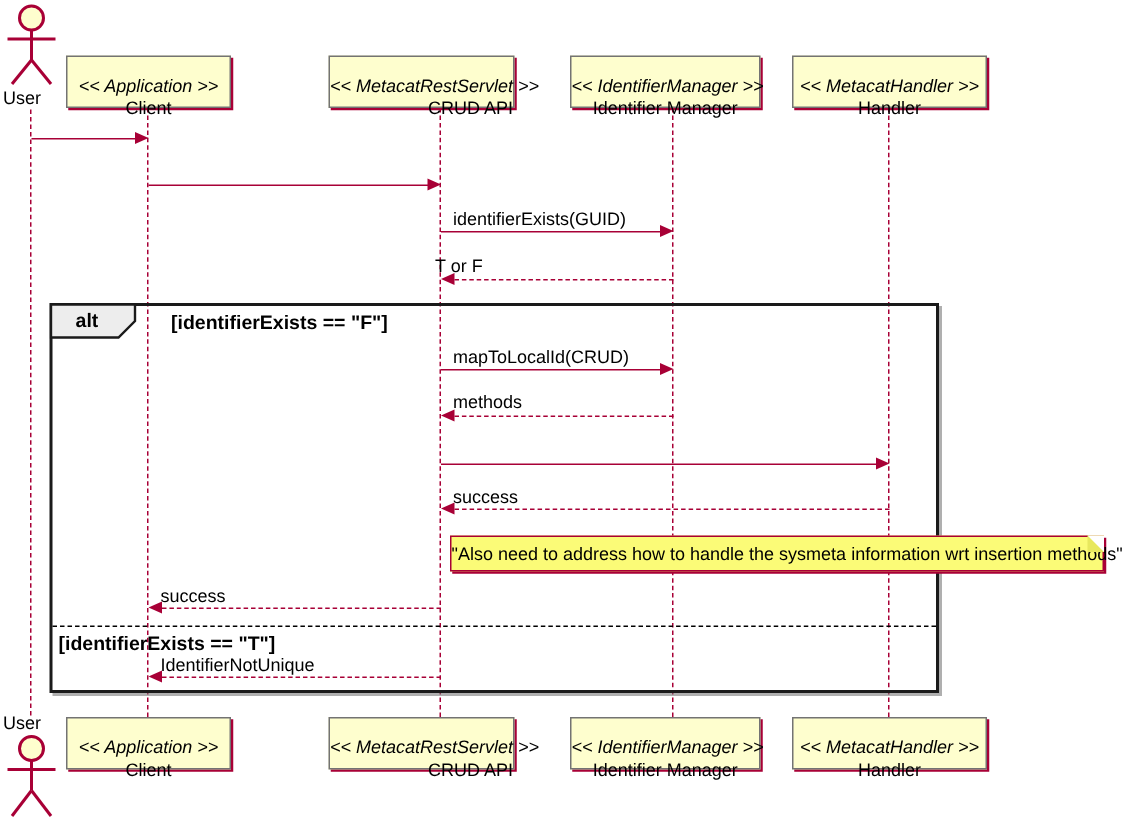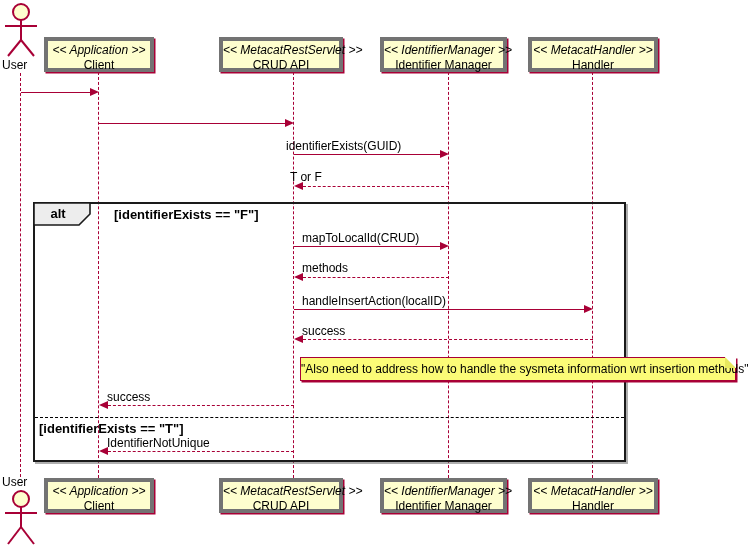--- a/index.html
+++ b/index.html
@@ -14,27 +14,27 @@
   .lifeline { position:absolute; width:0; border-left:1px dashed #A80036; }
   #ll-user    { left:20px;  top:73px; height:404px; }
   #ll-client  { left:98px;  top:72px; height:406px; }
   #ll-crud    { left:293px; top:72px; height:406px; }
   #ll-im      { left:448px; top:72px; height:406px; }
   #ll-handler { left:592px; top:72px; height:406px; }
 
   
   .pbox {
     position:absolute; height:35px; background:#FEFECE;
-    border:4px solid #737373; box-shadow:1.5px 1.5px 0 #A80036;
-    text-align:center; padding-top:2px; z-index:5;
+    border:1px solid #737373; box-shadow:1.5px 1.5px 0 #A80036;
+    text-align:center; padding-top:12px; z-index:5;
   }
   .pbox .stereo { font-style:italic; font-size:12px; line-height:15px; white-space:nowrap; }
   .pbox .pname  { font-size:12px; line-height:14px; white-space:nowrap; }
   #p1t, #p1b { left:44px;  width:110px; }
-  #p2t, #p2b { left:219px; width:124px; }
+  #p2t, #p2b { left:219px; width:124px;text-align:right; }
   #p3t, #p3b { left:380px; width:127px; }
   #p4t, #p4b { left:528px; width:130px; }
   #p1t,#p2t,#p3t,#p4t { top:37px; }
   #p1b,#p2b,#p3b,#p4b { top:478px; }
 
   
   .actor-wrap { position:absolute; z-index:5; }
   #actor-top    { left:2px; top:2px; }
   #actor-bottom { left:2px; top:476px; }
   .actor-label { width:38px; text-align:left; font-size:12px; line-height:12px; }
@@ -51,21 +51,21 @@
   .ah.r { border-left:9px solid #A80036; }
   .ah.l { border-right:9px solid #A80036; }
 
   #m1-line  { left:21px;  top:92px;  width:70px; }
   #m1-ah    { left:90px;  top:88px; }
 
   #m2-label { left:107px; top:109px; }
   #m2-line  { left:99px;  top:123px; width:187px; }
   #m2-ah    { left:285px; top:119px; }
 
-  #m3-label { left:286px; top:140px; }
+  #m3-label { left:302px; top:140px; }
   #m3-line  { left:294px; top:154px; width:146px; }
   #m3-ah    { left:440px; top:150px; }
 
   #m4-label { left:290px; top:171px; }
   #m4-line  { left:303px; top:186px; width:146px; }
   #m4-ah    { left:294px; top:182px; }
 
   #m5-label { left:302px; top:232px; }
   #m5-line  { left:294px; top:246px; width:146px; }
   #m5-ah    { left:440px; top:242px; }
@@ -155,21 +155,20 @@
   <div class="ah l" id="m4-ah"></div>
 
   <div class="mlabel" id="m5-label">mapToLocalId(CRUD)</div>
   <div class="mline" id="m5-line"></div>
   <div class="ah r" id="m5-ah"></div>
 
   <div class="mlabel" id="m6-label">methods</div>
   <div class="mline dashed" id="m6-line"></div>
   <div class="ah l" id="m6-ah"></div>
 
-  <div class="mlabel" id="m7-label">handleInsertAction(localID)</div>
   <div class="mline" id="m7-line"></div>
   <div class="ah r" id="m7-ah"></div>
 
   <div class="mlabel" id="m8-label">success</div>
   <div class="mline dashed" id="m8-line"></div>
   <div class="ah l" id="m8-ah"></div>
 
   <div class="mlabel" id="m9-label">success</div>
   <div class="mline dashed" id="m9-line"></div>
   <div class="ah l" id="m9-ah"></div>

